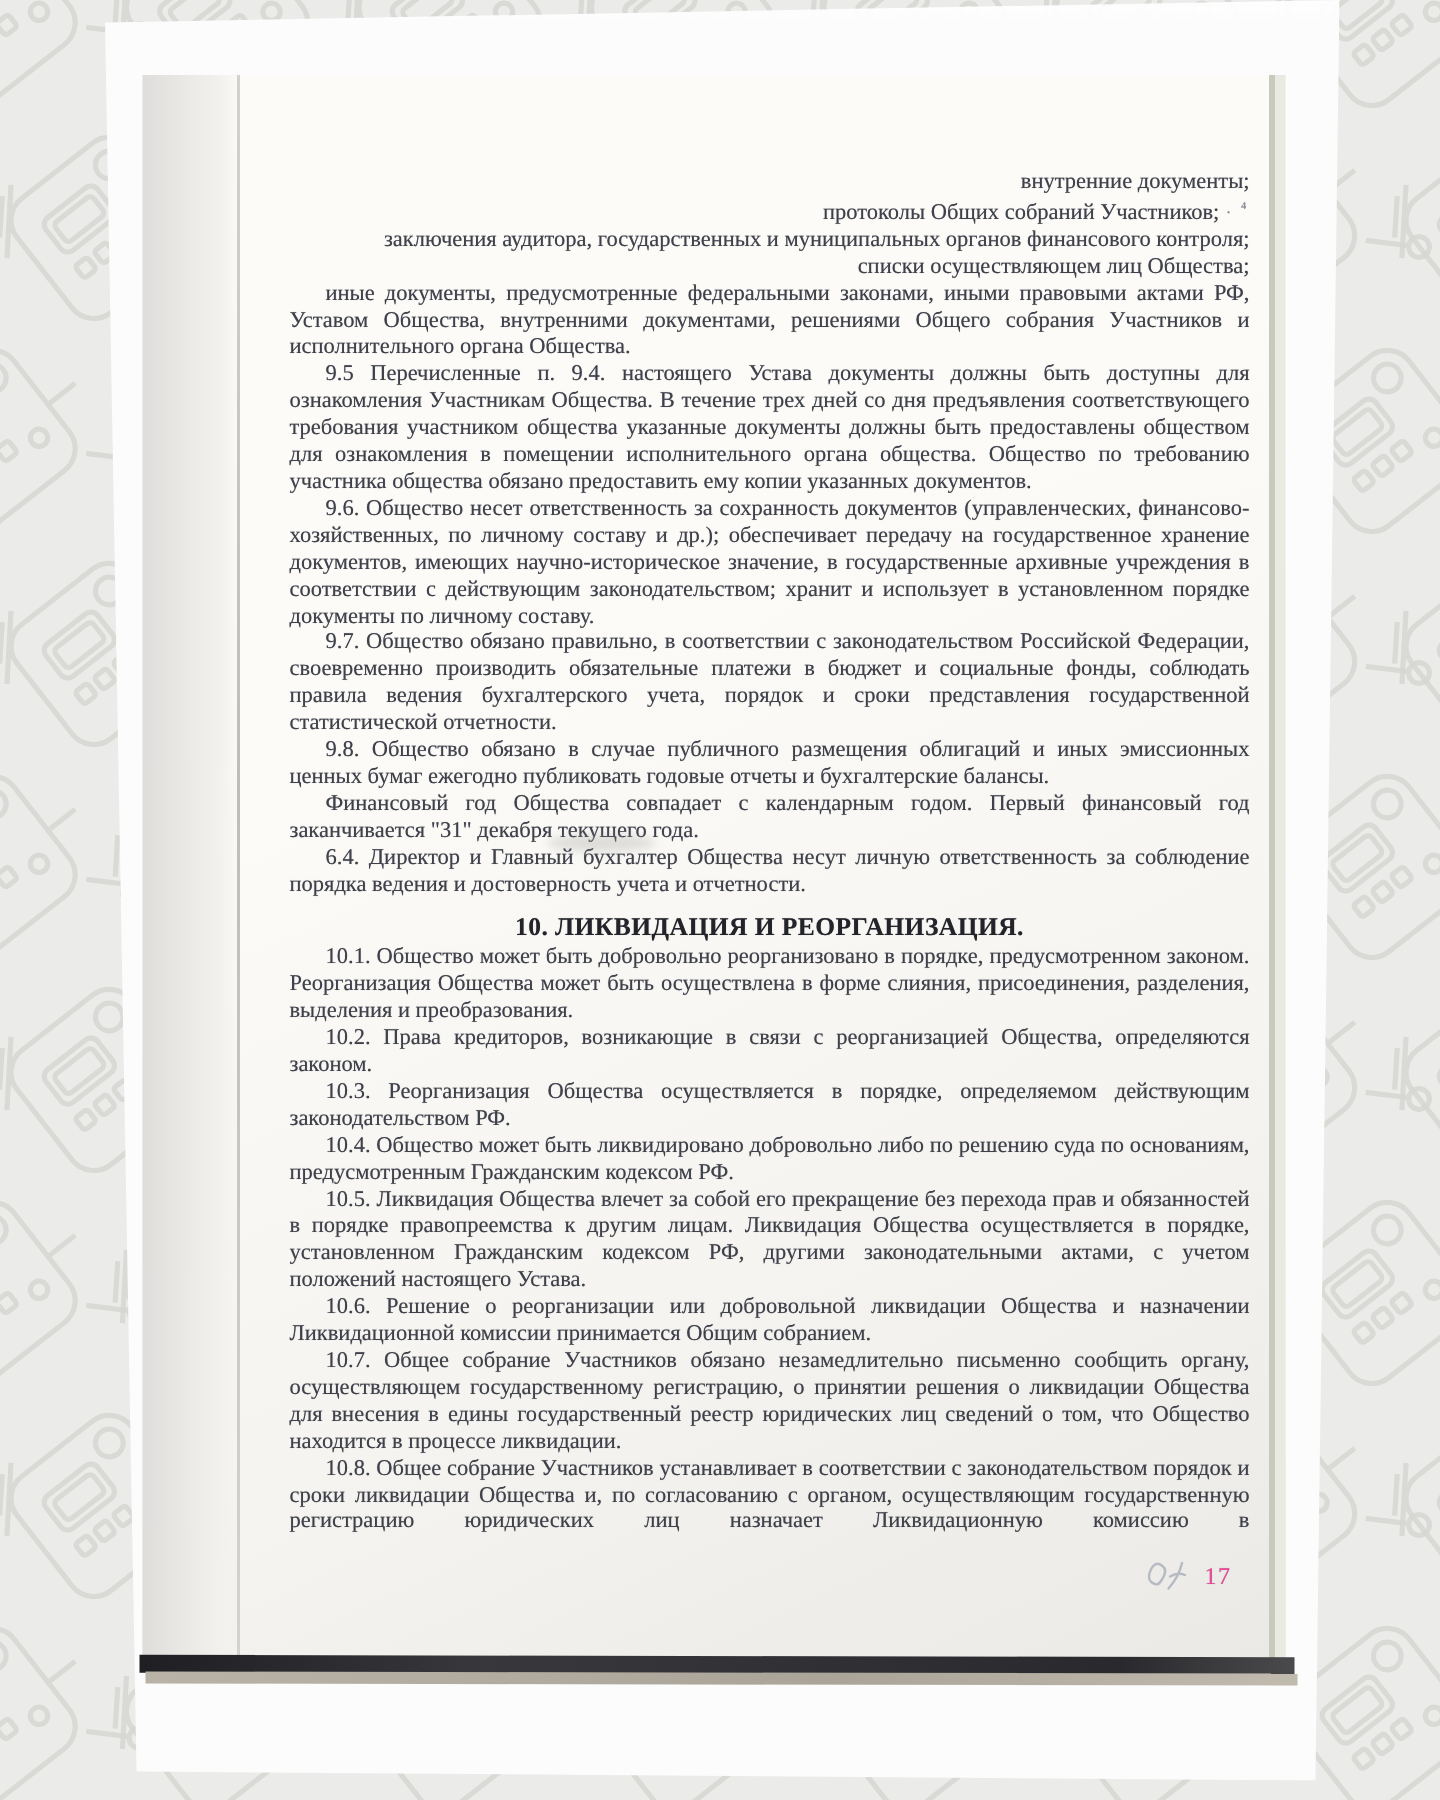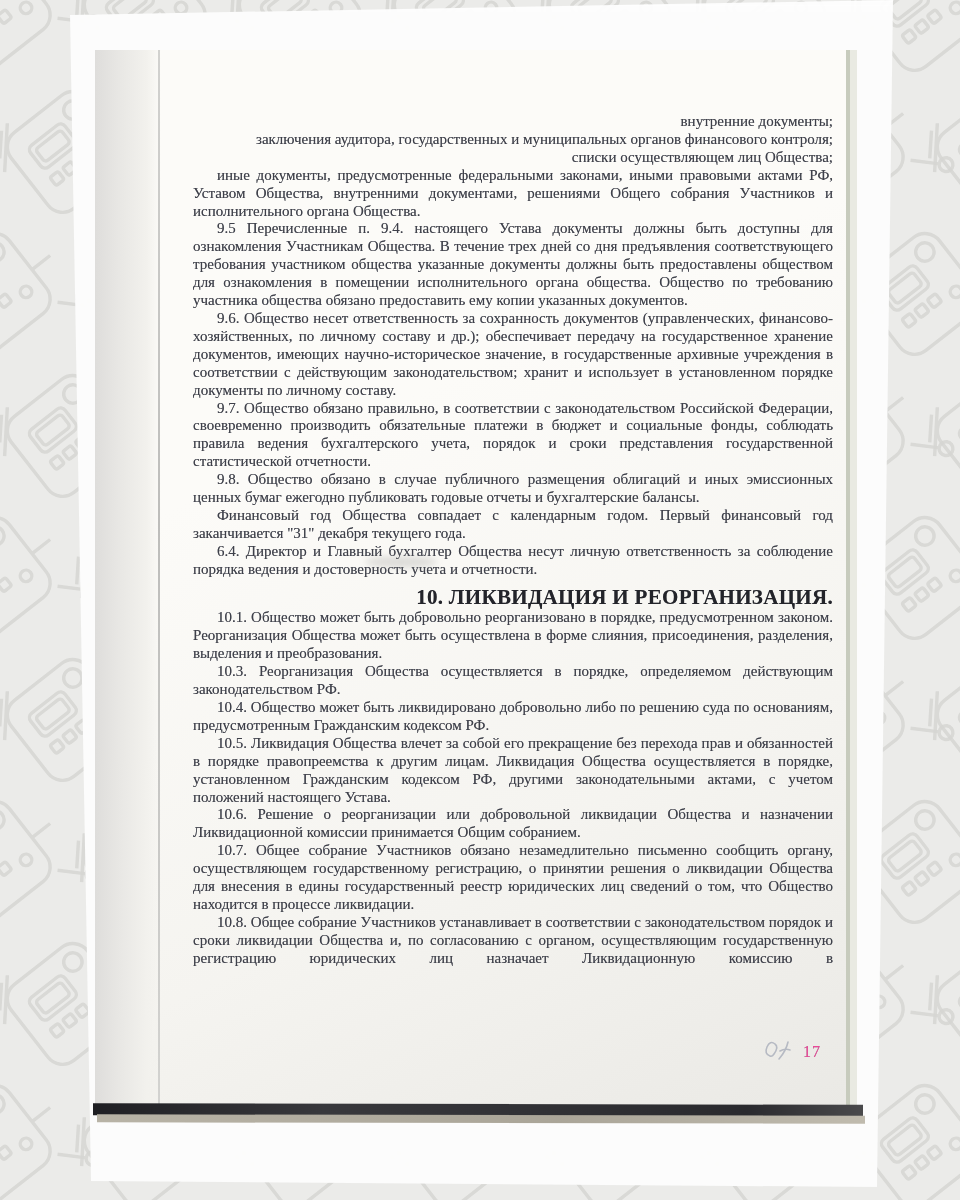--- a/index.html
+++ b/index.html
@@ -43,22 +43,22 @@
   .text-col{
     position:absolute;left:193px;top:113px;width:640px;
     color:#3e404a;font-size:15px;line-height:17.9px;
     text-align:justify;
     text-shadow:0 0 .5px rgba(62,64,74,.55);
   }
   .text-col p{margin:0;}
   .text-col p.line{text-indent:24px;text-align:right;}
   .text-col p.para{text-indent:24px;}
   .text-col p.heading{
-    text-align:right;text-indent:0;font-weight:bold;
-    font-size:21px;color:#23242a;margin:10px 0 3px 0;letter-spacing:.3px;
+    text-align:center;text-indent:0;font-weight:bold;
+    font-size:17px;color:#23242a;margin:10px 0 3px 0;letter-spacing:.3px;
   }
   .text-col p.cont{text-align-last:justify;}
   .artifact{color:#6d707c;font-size:11px;vertical-align:4px;letter-spacing:2px;opacity:.8;}
   .smudge{
     position:absolute;left:365px;top:556px;width:72px;height:12px;border-radius:50%;
     background:rgba(150,150,148,.28);filter:blur(3px);
   }
   .page-number{
     position:absolute;left:803px;top:1043px;width:40px;
     font-size:16px;color:#ec4899;letter-spacing:1px;
@@ -170,31 +170,33 @@
 <div class="sheet">
 
   <div class="scan-paper"></div>
   <div class="left-band"></div>
   <div class="crease-line"></div>
   <div class="right-pale"></div>
   <div class="right-line"></div>
 
   <div class="text-col">
       <p class="line">внутренние документы;</p>
+      <p class="line">протоколы Общих собраний Участников;<span class="artifact">  . ⁴</span></p>
       <p class="line">заключения аудитора, государственных и муниципальных органов финансового контроля;</p>
       <p class="line">списки осуществляющем лиц Общества;</p>
       <p class="para">иные документы, предусмотренные федеральными законами, иными правовыми актами РФ, Уставом Общества, внутренними документами, решениями Общего собрания Участников и исполнительного органа Общества.</p>
       <p class="para">9.5 Перечисленные п. 9.4. настоящего Устава документы должны быть доступны для ознакомления Участникам Общества. В течение трех дней со дня предъявления соответствующего требования участником общества указанные документы должны быть предоставлены обществом для ознакомления в помещении исполнительного органа общества. Общество по требованию участника общества обязано предоставить ему копии указанных документов.</p>
       <p class="para">9.6. Общество несет ответственность за сохранность документов (управленческих, финансово-хозяйственных, по личному составу и др.); обеспечивает передачу на государственное хранение документов, имеющих научно-историческое значение, в государственные архивные учреждения в соответствии с действующим законодательством; хранит и использует в установленном порядке документы по личному составу.</p>
       <p class="para">9.7. Общество обязано правильно, в соответствии с законодательством Российской Федерации, своевременно производить обязательные платежи в бюджет и социальные фонды, соблюдать правила ведения бухгалтерского учета, порядок и сроки представления государственной статистической отчетности.</p>
       <p class="para">9.8. Общество обязано в случае публичного размещения облигаций и иных эмиссионных ценных бумаг ежегодно публиковать годовые отчеты и бухгалтерские балансы.</p>
       <p class="para">Финансовый год Общества совпадает с календарным годом. Первый финансовый год заканчивается "31" декабря текущего года.</p>
       <p class="para">6.4. Директор и Главный бухгалтер Общества несут личную ответственность за соблюдение порядка ведения и достоверность учета и отчетности.</p>
       <p class="heading">10. ЛИКВИДАЦИЯ И РЕОРГАНИЗАЦИЯ.</p>
       <p class="para">10.1. Общество может быть добровольно реорганизовано в порядке, предусмотренном законом. Реорганизация Общества может быть осуществлена в форме слияния, присоединения, разделения, выделения и преобразования.</p>
+      <p class="para">10.2. Права кредиторов, возникающие в связи с реорганизацией Общества, определяются законом.</p>
       <p class="para">10.3. Реорганизация Общества осуществляется в порядке, определяемом действующим законодательством РФ.</p>
       <p class="para">10.4. Общество может быть ликвидировано добровольно либо по решению суда по основаниям, предусмотренным Гражданским кодексом РФ.</p>
       <p class="para">10.5. Ликвидация Общества влечет за собой его прекращение без перехода прав и обязанностей в порядке правопреемства к другим лицам. Ликвидация Общества осуществляется в порядке, установленном Гражданским кодексом РФ, другими законодательными актами, с учетом положений настоящего Устава.</p>
       <p class="para">10.6. Решение о реорганизации или  добровольной ликвидации Общества и назначении Ликвидационной комиссии принимается Общим собранием.</p>
       <p class="para">10.7. Общее собрание Участников обязано незамедлительно письменно сообщить органу, осуществляющем государственному регистрацию, о принятии решения о ликвидации Общества для внесения в едины государственный реестр юридических лиц сведений о том, что Общество находится в процессе ликвидации.</p>
       <p class="para cont">10.8. Общее собрание Участников устанавливает в соответствии с законодательством порядок и сроки ликвидации Общества и, по согласованию с органом, осуществляющим государственную регистрацию юридических лиц назначает Ликвидационную комиссию в</p>
     </div>
 
   <div class="smudge"></div>
 

